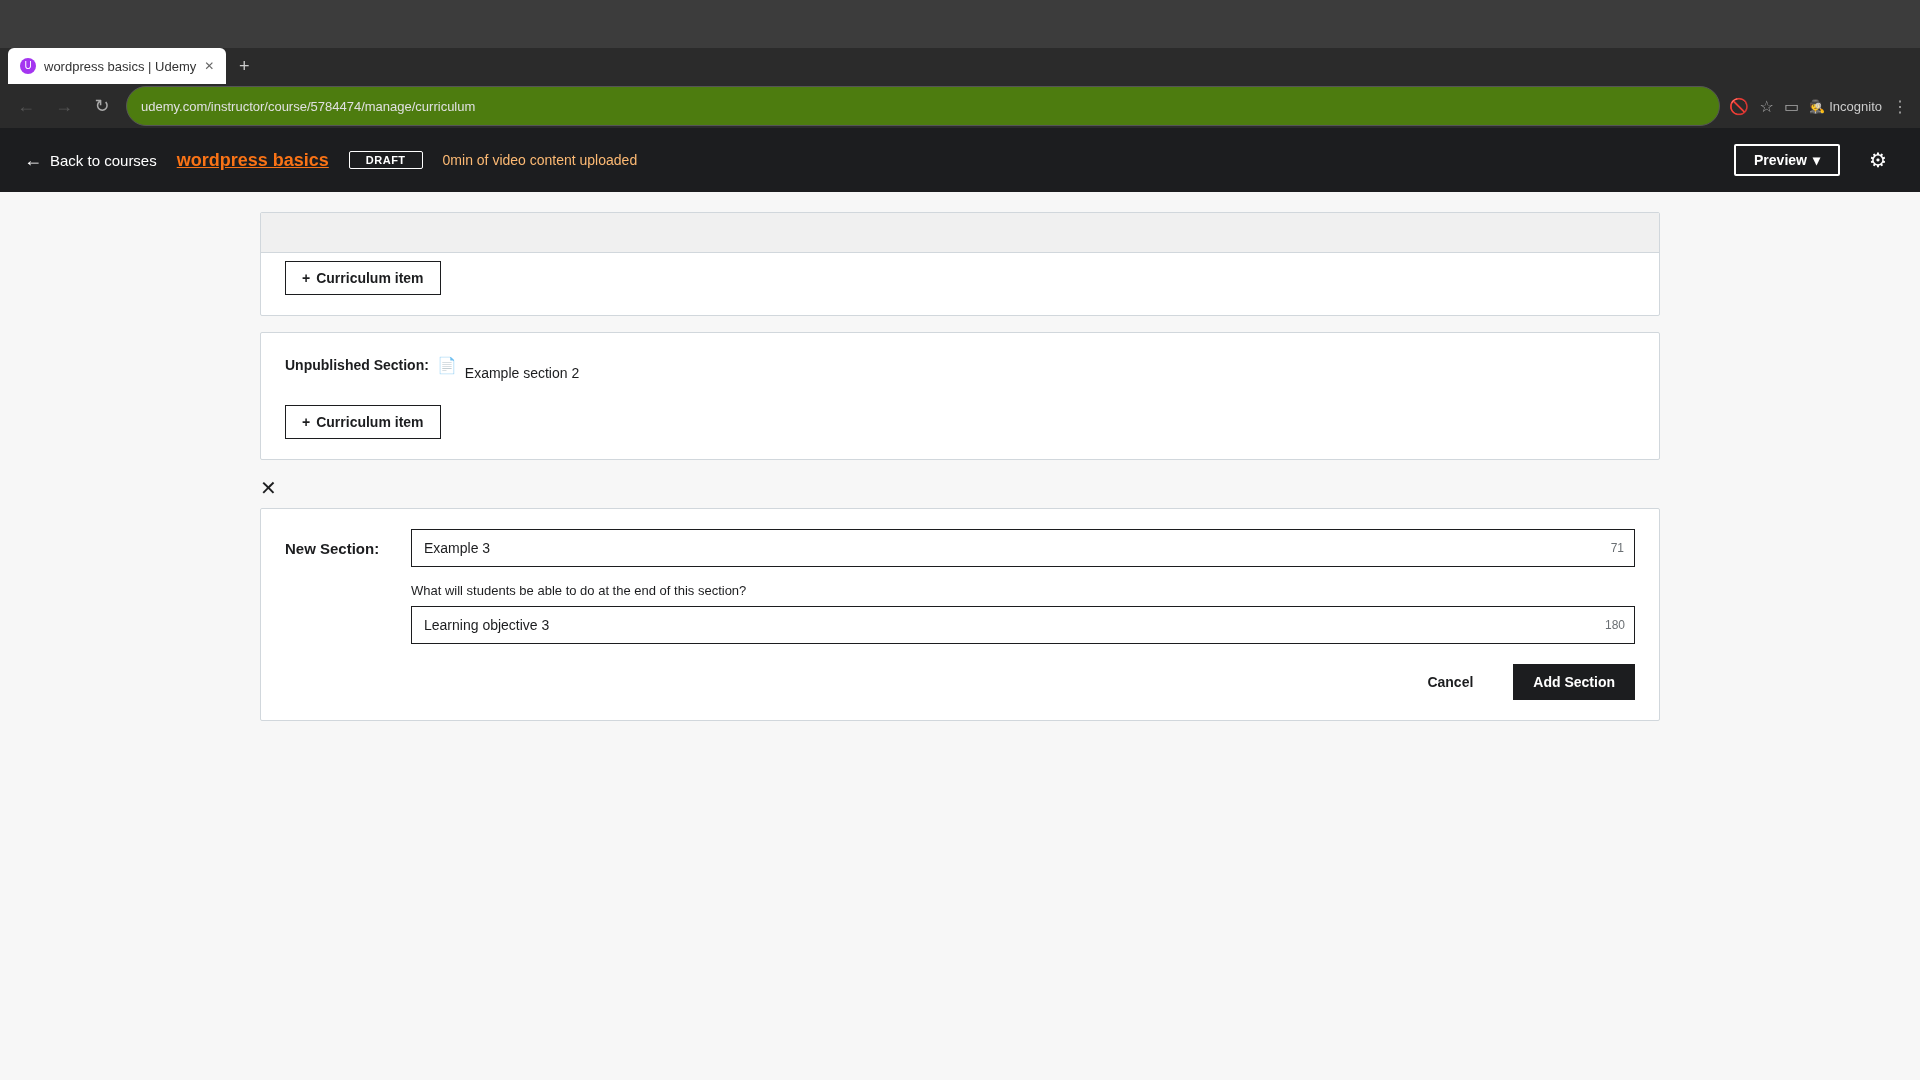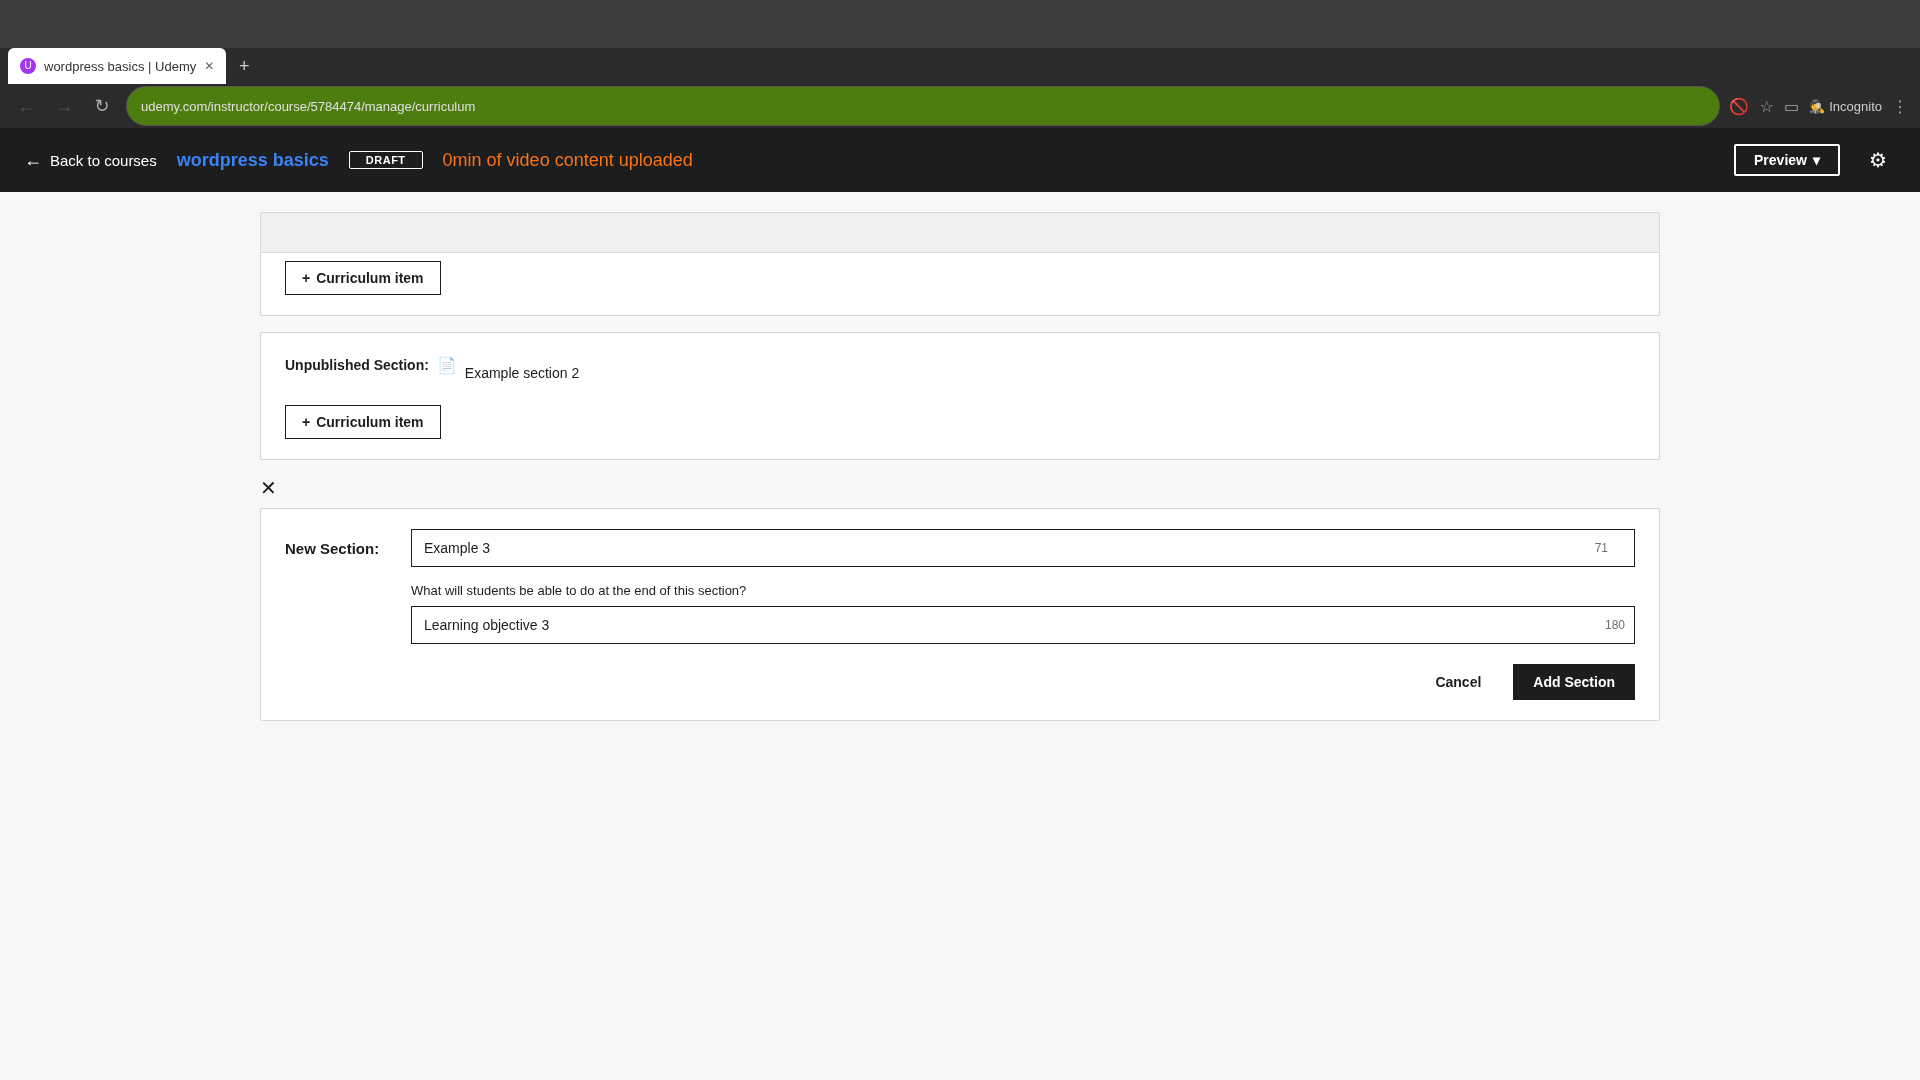--- a/index.html
+++ b/index.html
@@ -117,37 +117,38 @@
       gap: 8px;
       color: #fff;
       font-size: 15px;
       cursor: pointer;
       text-decoration: none;
     }
     .back-arrow {
       font-size: 18px;
     }
     .course-title {
-      color: #3b82f6;
+      color: #f97316;
       font-size: 18px;
       font-weight: 700;
+      text-decoration: underline;
     }
     .draft-badge {
       background: transparent;
       border: 1px solid #fff;
       color: #fff;
       font-size: 11px;
       font-weight: 700;
       padding: 2px 16px;
       border-radius: 2px;
       letter-spacing: 0.5px;
     }
     .video-info {
-      color: #f97316;
-      font-size: 18px;
+      color: #fdba74;
+      font-size: 14px;
       flex: 1;
     }
     .preview-btn {
       border: 2px solid #fff;
       background: transparent;
       color: #fff;
       padding: 6px 18px;
       font-size: 14px;
       font-weight: 600;
       cursor: pointer;
@@ -254,21 +255,21 @@
     .section-input {
       width: 100%;
       border: 1px solid #1c1d1f;
       padding: 10px 44px 10px 12px;
       font-size: 14px;
       color: #1c1d1f;
       outline: none;
     }
     .char-count {
       position: absolute;
-      right: 27px;
+      right: 11px;
       top: 50%;
       transform: translateY(-50%);
       font-size: 12px;
       color: #6a6f73;
     }
     .objective-question {
       font-size: 13px;
       color: #1c1d1f;
       margin: 16px 0 8px 126px;
     }
@@ -288,21 +289,21 @@
       position: absolute;
       right: 10px;
       top: 50%;
       transform: translateY(-50%);
       font-size: 12px;
       color: #6a6f73;
     }
     .form-actions {
       display: flex;
       justify-content: flex-end;
-      gap: 16px;
+      gap: 24px;
       margin-top: 20px;
     }
     .cancel-btn {
       background: transparent;
       border: none;
       font-size: 14px;
       font-weight: 600;
       cursor: pointer;
       padding: 10px 16px;
       color: #1c1d1f;

